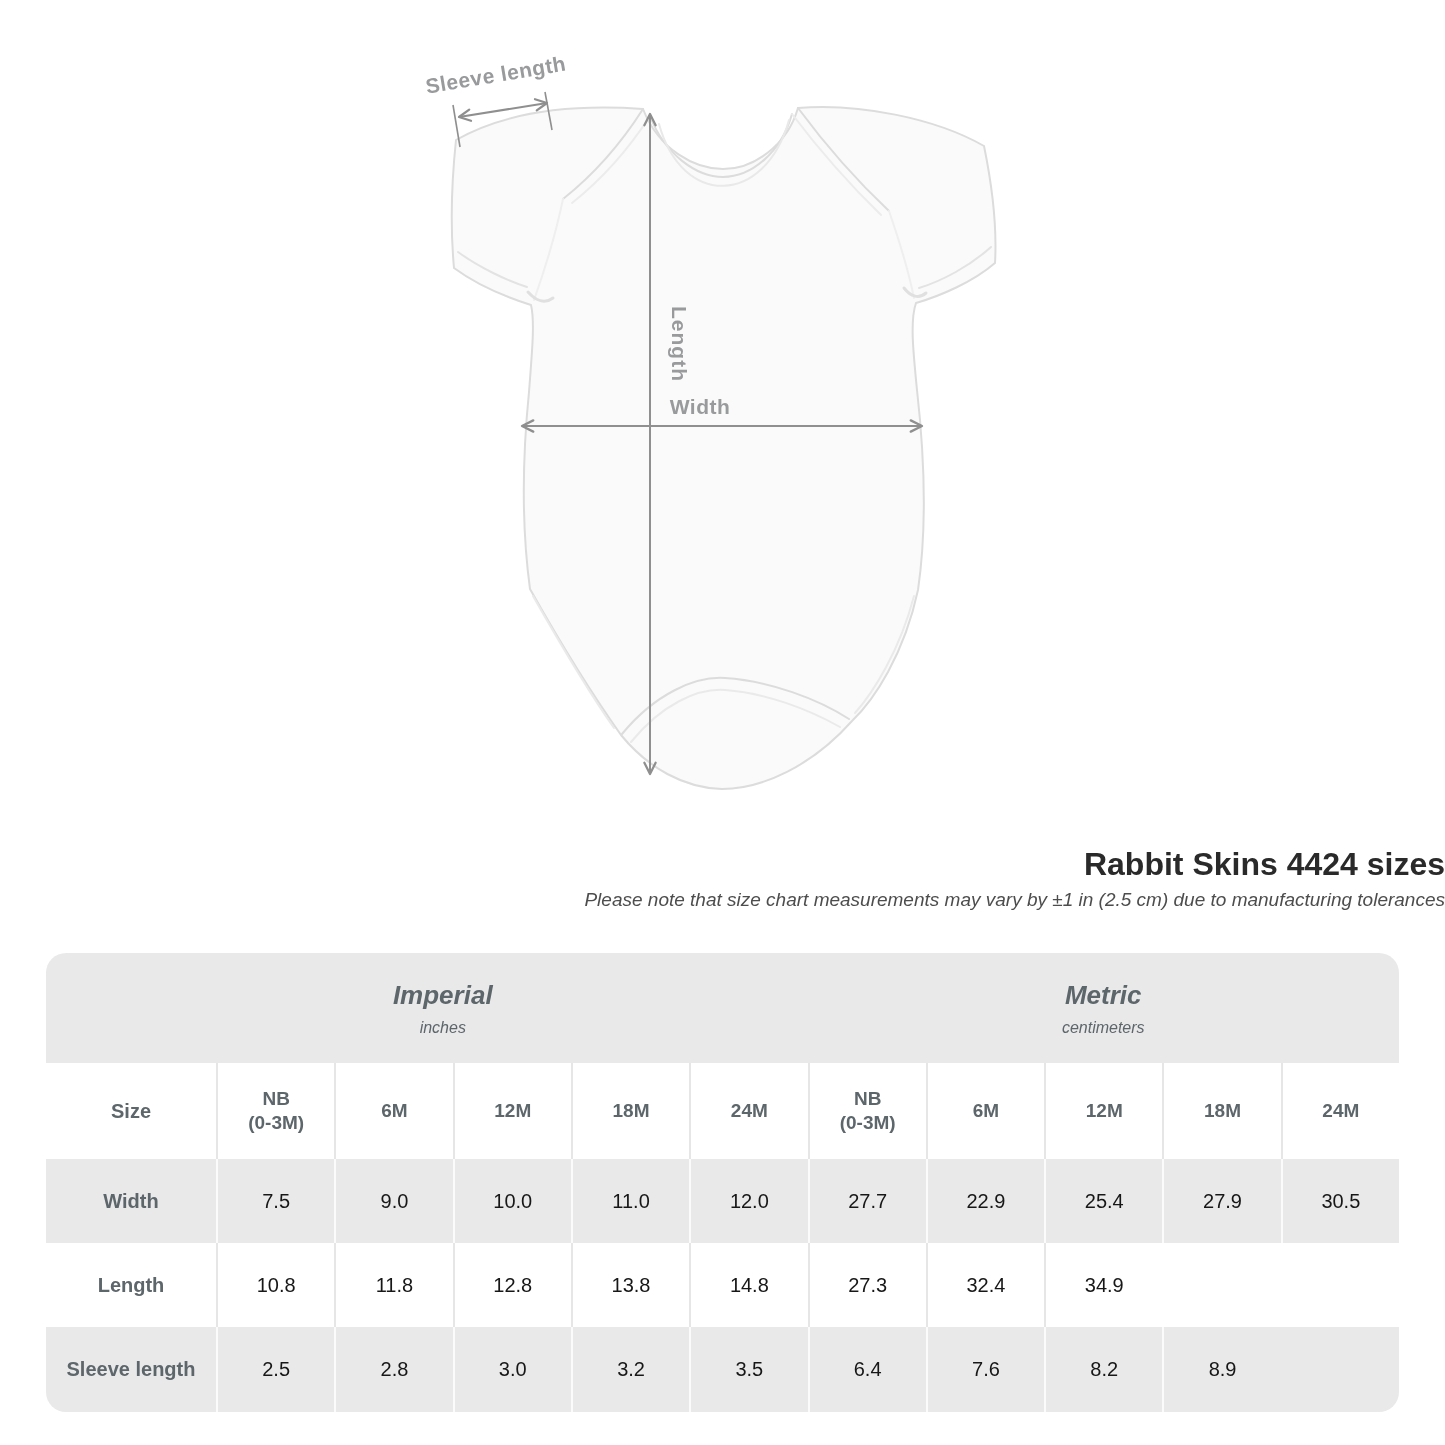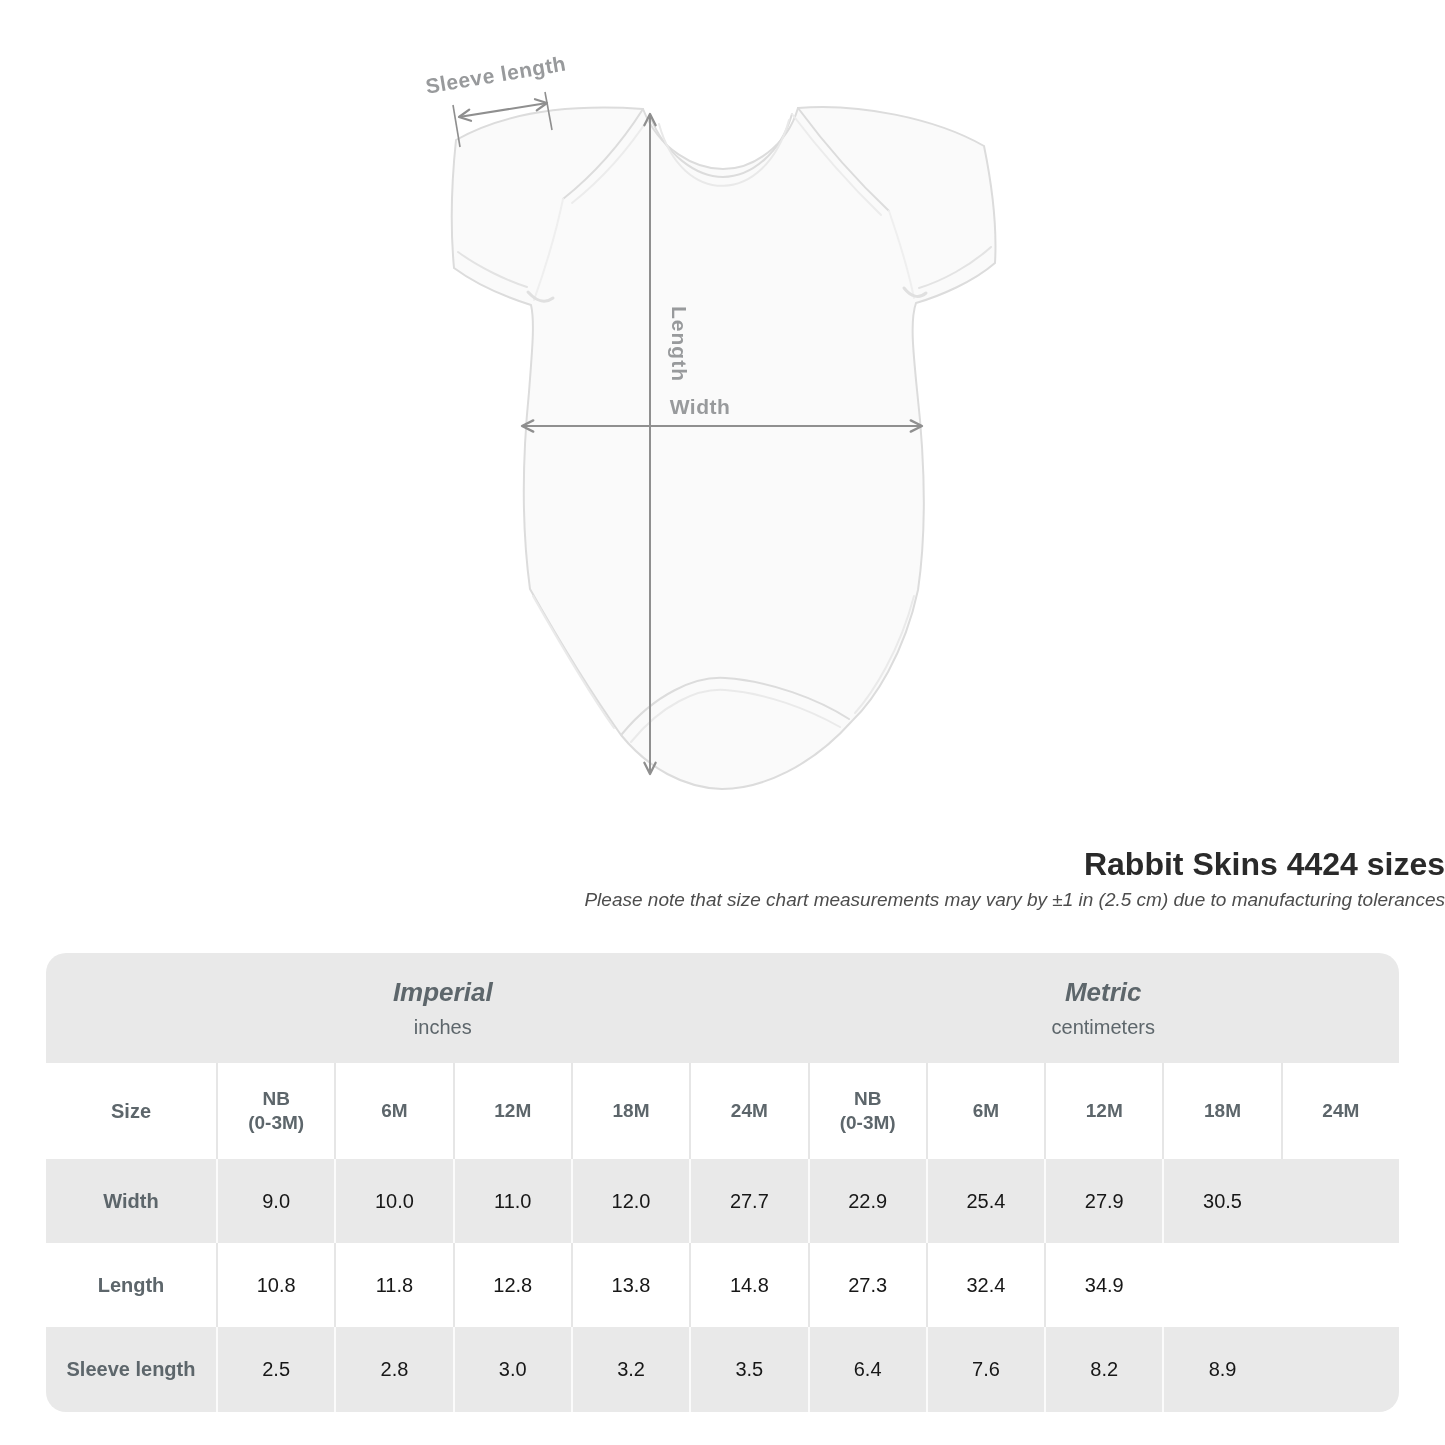--- a/index.html
+++ b/index.html
@@ -30,21 +30,21 @@
   }
   .trow { display: grid; grid-template-columns: 170px repeat(10, 1fr); }
   .trow.band { height: 110px; background: #e9e9e9; }
   .sec {
     display: flex; flex-direction: column; align-items: center; justify-content: center;
     gap: 8px;
   }
   .sec.imperial { grid-column: 1 / span 6; padding-left: 32px; align-items: center; }
   .sec.metric   { grid-column: 7 / span 5; }
   .sec-title { font-size: 26px; font-weight: bold; font-style: italic; color: #5d666b; }
-  .sec-units { font-size: 20px; color: #5d666b; }
+  .sec-units { font-size: 16px; font-style: italic; color: #5d666b; }
 
   .trow.r-head   { height: 96px; background: #ffffff; }
   .trow.r-width  { height: 84px; background: #e9e9e9; }
   .trow.r-length { height: 84px; background: #ffffff; }
   .trow.r-sleeve { height: 85px; background: #e9e9e9; }
 
   .cell {
     display: flex; flex-direction: column; align-items: center; justify-content: center;
     text-align: center; min-width: 0;
   }
@@ -171,20 +171,21 @@
     <div class="cell chead">
         <span>18M</span>
       </div>
     <div class="cell chead">
         <span>24M</span>
       </div>
   </div>
 
   <div class="trow r-width">
     <div class="cell rlabel">Width</div>
+    <div class="cell val">7.5</div>
     <div class="cell val">9.0</div>
     <div class="cell val">10.0</div>
     <div class="cell val">11.0</div>
     <div class="cell val">12.0</div>
     <div class="cell val">27.7</div>
     <div class="cell val">22.9</div>
     <div class="cell val">25.4</div>
     <div class="cell val">27.9</div>
     <div class="cell val">30.5</div>
   </div>

